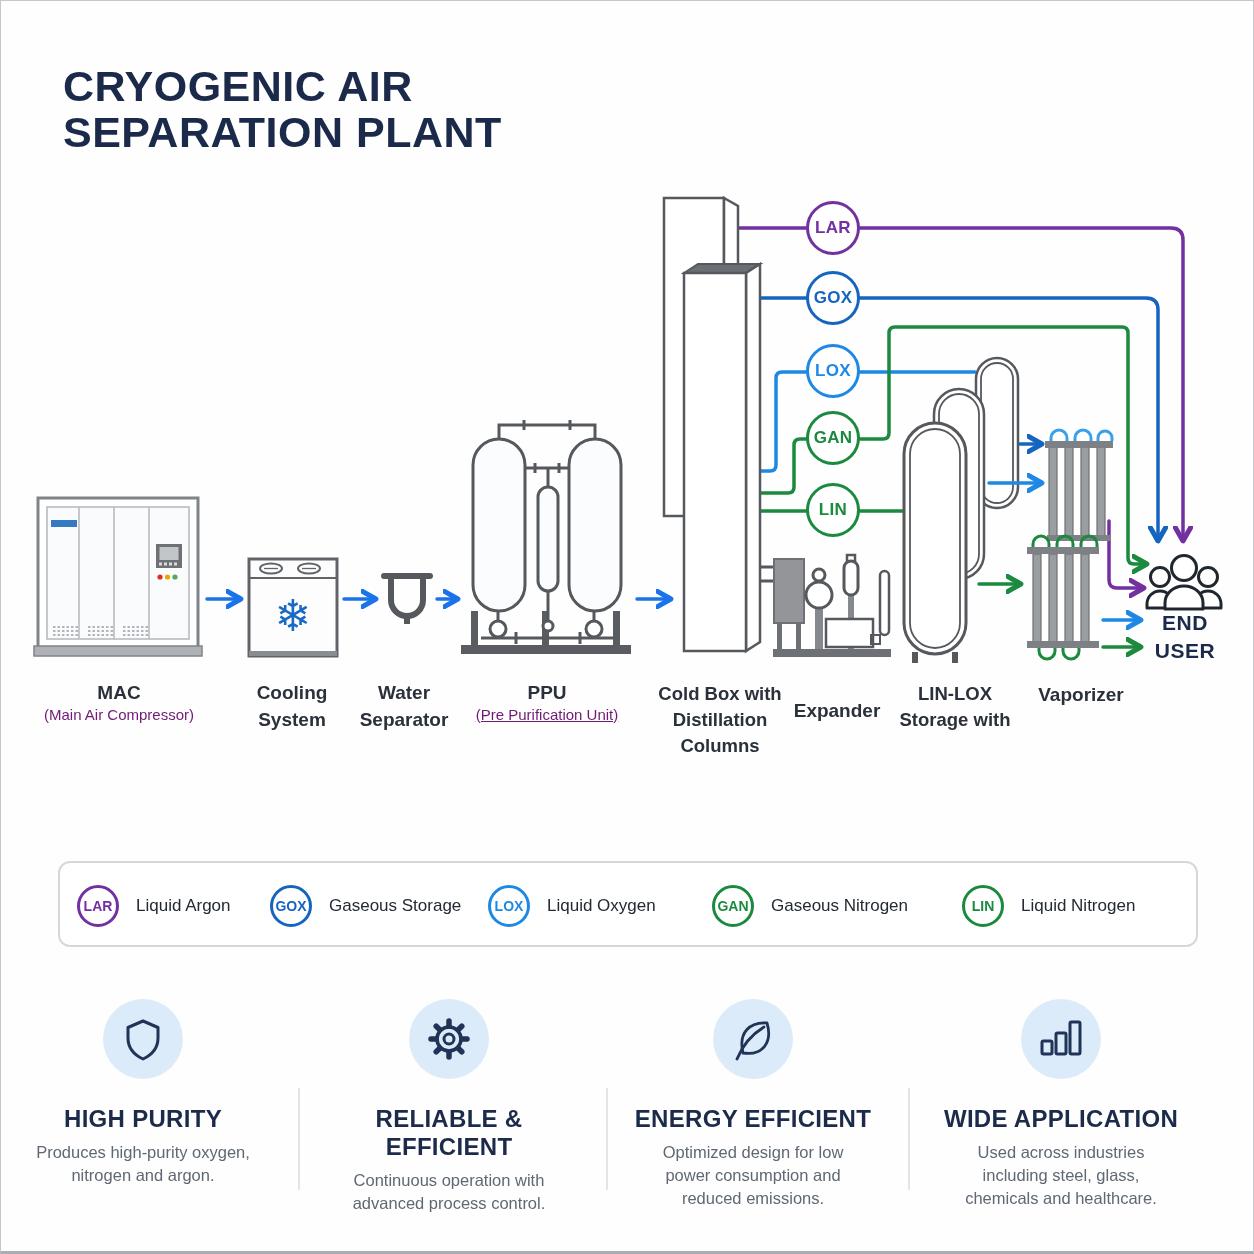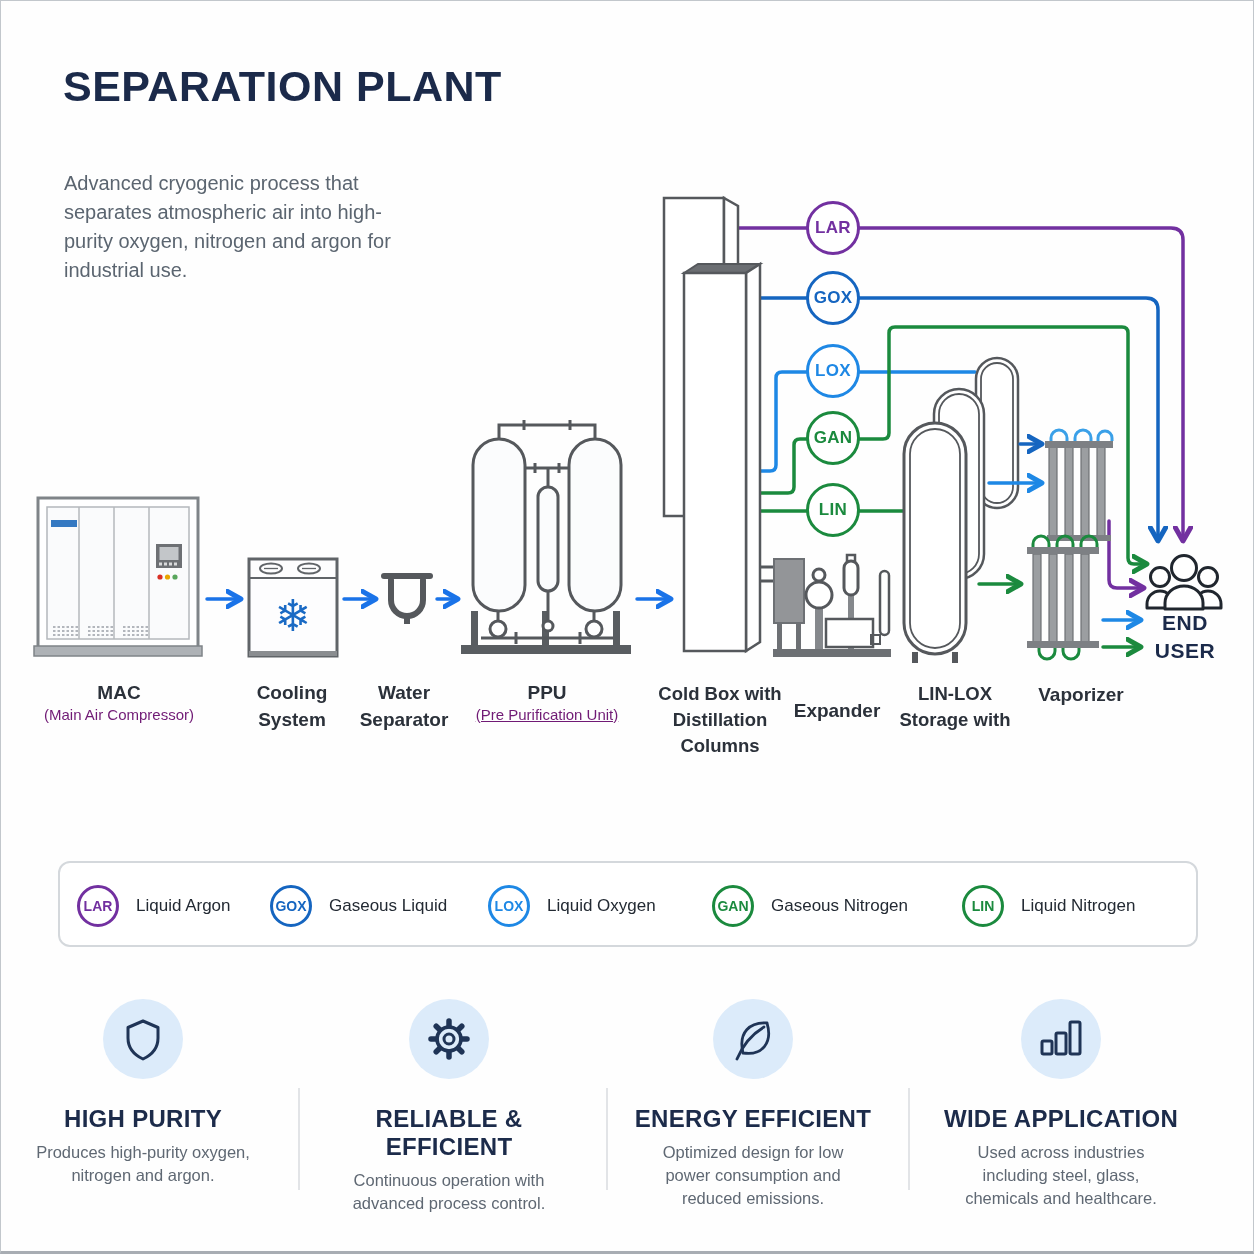--- a/index.html
+++ b/index.html
@@ -67,23 +67,23 @@
   .ftitle{margin-top:26px;font-size:24px;font-weight:700;color:#1c2b4a;letter-spacing:.3px;}
   .fdesc{margin:8px auto 0;max-width:222px;font-size:16.5px;line-height:23px;color:#5f6873;}
   .fdivider{position:absolute;top:1087px;width:2px;height:102px;background:#e2e4e7;}
 </style>
 </head>
 <body>
 
 <div class="page">
 
   <div class="title">
+    <div>CRYOGENIC AIR</div>
     <div>SEPARATION PLANT</div>
   </div>
-  <div class="desc">Advanced cryogenic process that separates atmospheric air into high-purity oxygen, nitrogen and argon for industrial use.</div>
 
   <svg class="diagram" width="1254" height="830" viewBox="0 0 1254 830">
     <defs>
       <marker id="m-flow" viewBox="0 0 10 10" refX="7" refY="5" markerWidth="5.5" markerHeight="5.5" orient="auto">
           <path d="M1,1 L8,5 L1,9" fill="none" stroke="#1a73e8" stroke-width="2.6" stroke-linecap="round" stroke-linejoin="round"></path>
         </marker>
       <marker id="m-dkblue" viewBox="0 0 10 10" refX="7" refY="5" markerWidth="5.5" markerHeight="5.5" orient="auto">
           <path d="M1,1 L8,5 L1,9" fill="none" stroke="#1565c0" stroke-width="2.6" stroke-linecap="round" stroke-linejoin="round"></path>
         </marker>
       <marker id="m-ltblue" viewBox="0 0 10 10" refX="7" refY="5" markerWidth="5.5" markerHeight="5.5" orient="auto">
@@ -312,21 +312,21 @@
     <div class="legend-item" style="left:17px;">
       <div class="legend-circle lc-purple">
           <span>LAR</span>
         </div>
       <div class="legend-label">Liquid Argon</div>
     </div>
     <div class="legend-item" style="left:210px;">
       <div class="legend-circle lc-dkblue">
           <span>GOX</span>
         </div>
-      <div class="legend-label">Gaseous Liquid</div>
+      <div class="legend-label">Gaseous Storage</div>
     </div>
     <div class="legend-item" style="left:428px;">
       <div class="legend-circle lc-ltblue">
           <span>LOX</span>
         </div>
       <div class="legend-label">Liquid Oxygen</div>
     </div>
     <div class="legend-item" style="left:652px;">
       <div class="legend-circle lc-green">
           <span>GAN</span>

